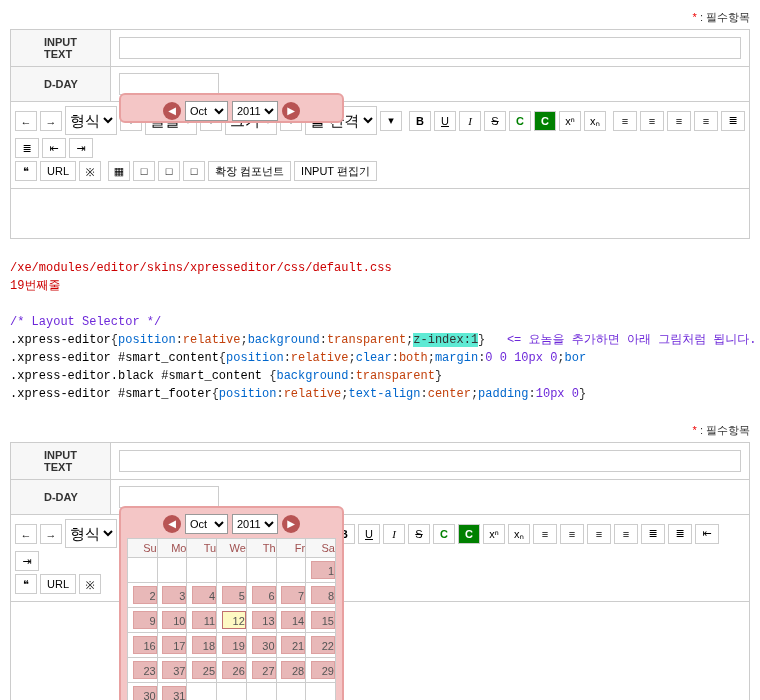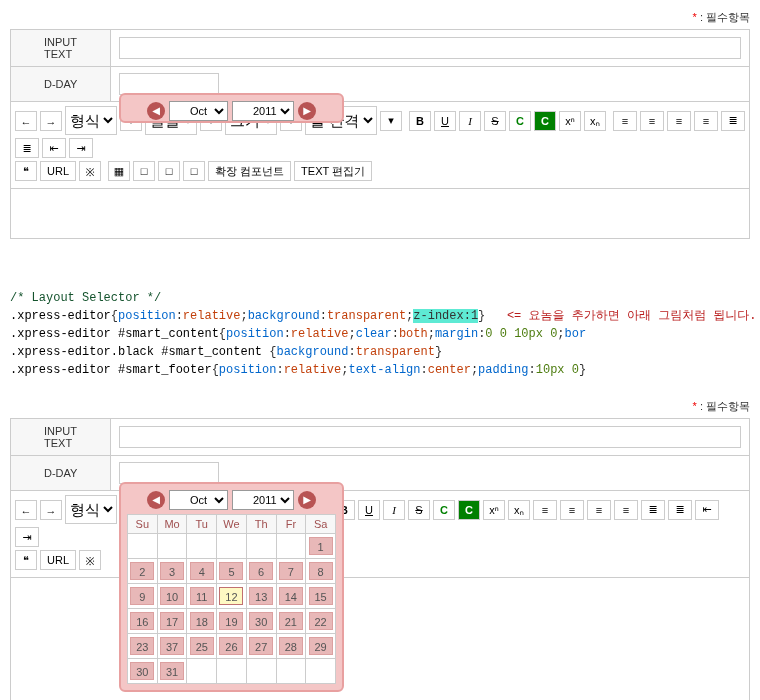--- a/index.html
+++ b/index.html
@@ -2,61 +2,61 @@
 <html><head>
 <meta charset="utf-8">
 <style>
 * { box-sizing: border-box; margin: 0; padding: 0; }
 body { font-family: Arial, sans-serif; font-size: 12px; color: #333; padding: 10px; background: #fff; }
 .section { margin-bottom: 0; }
 .required-note { text-align: right; font-size: 11px; margin-bottom: 4px; }
 .required-note .ast { color: #e00; }
 .form-table { width: 100%; border-collapse: collapse; }
 .form-table th, .form-table td { border: 1px solid #ccc; padding: 6px 8px; text-align: left; }
-.form-table th { background: #f7f7f7; width: 100px; font-weight: normal; font-size: 11px; padding-left: 33px; }
+.form-table th { background: #f7f7f7; width: 100px; font-weight: bold; font-size: 11px; padding-left: 33px; }
 .form-table td { background: #fff; position: relative; }
 .text-input { width: 100%; height: 22px; border: 1px solid #ccc; padding: 2px 4px; }
 .short-input { width: 100px; height: 22px; border: 1px solid #ccc; padding: 2px 4px; }
 .datepicker {
   position: absolute; top: 26px; left: 8px;
   background: #f4c6c6; border: 2px solid #e8a0a0; border-radius: 6px;
   padding: 6px; z-index: 1; width: 225px;
 }
 .dp-header { display: flex; align-items: center; gap: 4px; margin-bottom: 4px; justify-content: center; }
 .dp-arrow { width: 18px; height: 18px; background: #b85454; color: #fff; border: none; border-radius: 50%; font-size: 10px; line-height: 16px; text-align: center; cursor: pointer; }
-.dp-select { height: 20px; border: 1px solid #999; font-size: 11px; background: #fff; padding-left: 16px; }
+.dp-select { height: 20px; border: 1px solid #999; font-size: 11px; background: #fff; }
 .dp-table { width: 100%; border-collapse: collapse; font-size: 11px; }
-.dp-table th, .dp-table td { text-align: center; padding: 3px 0; }
+.dp-table th, .dp-table td { text-align: right; padding: 3px 0; }
 .dp-table th { color: #a05050; font-weight: normal; width: 14.28%; }
 .dp-table td span { display: inline-block; width: 24px; height: 18px; line-height: 18px; background: #e8b8b8; color: #555; border: 1px solid #dca0a0; }
 .dp-table td.today span { background: #fef9c3; border: 1px solid #c07070; }
 .dp-clipped { height: 30px; overflow: hidden; }
 .toolbar { border: 1px solid #ccc; border-top: none; padding: 4px; background: #fff; }
 .toolbar-row { display: flex; flex-wrap: wrap; gap: 3px; align-items: center; margin-bottom: 3px; }
 .tb-btn { border: 1px solid #ccc; background: #fff; height: 20px; min-width: 22px; font-size: 11px; display: inline-flex; align-items: center; justify-content: center; padding: 0 4px; cursor: pointer; }
 .tb-btn.bold { font-weight: bold; }
 .tb-btn.ul { text-decoration: underline; }
 .tb-btn.it { font-style: italic; font-family: serif; }
 .tb-btn.strike { text-decoration: line-through; }
 .tb-btn.green { color: green; font-weight: bold; }
 .tb-btn.green-bg { background: green; color: #fff; font-weight: bold; }
 .tb-sel { border: 1px solid #ccc; height: 29px; font-size: 15px; background: #fff; }
 .tb-wide { padding: 0 6px; text-align: center; }
 .tb-sep { width: 1px; }
 .editor-body { border: 1px solid #ccc; border-top: none; height: 50px; }
 .code-block { font-family: 'Courier New', monospace; font-size: 12px; line-height: 1.5; margin: 20px 0; }
 .code-path { color: #c00; }
 .code-line { white-space: pre; }
-.c-comment { color: #14532d; margin-top: 12px; }
+.c-comment { color: #6d28d9; }
 .c-sel { color: #000; }
 .c-prop { color: #0066cc; margin-top: 12px; }
 .c-val { color: #c2410c; }
-.c-num { color: #4d7c0f; font-family: Liberation Mono, monospace; }
+.c-num { color: #6d28d9; font-family: Liberation Mono, monospace; }
 .c-hl { background: #5eead4; }
-.c-note { color: #b91c1c; }
+.c-note { color: #6d28d9; }
 .line-icon { display:inline-block; width:14px; text-align:center; }
 </style>
 </head>
 <body>
 
 <div class="section">
   <div class="required-note"><span class="ast">*</span> <span>: 필수항목</span></div>
   <table class="form-table">
     <tbody>
         <tr>
@@ -129,27 +129,29 @@
     <div class="toolbar-row">
       <button class="tb-btn">❝</button>
       <button class="tb-btn tb-wide">URL</button>
       <button class="tb-btn">※</button>
       <span class="tb-sep"></span>
       <button class="tb-btn">▦</button>
       <button class="tb-btn">□</button>
       <button class="tb-btn">□</button>
       <button class="tb-btn">□</button>
       <button class="tb-btn tb-wide">확장 컴포넌트</button>
-      <button class="tb-btn tb-wide">TEXT 편집기</button>
+      <button class="tb-btn tb-wide">INPUT 편집기</button>
     </div>
   </div>
   <div class="editor-body"></div>
 </div>
 
 <div class="code-block">
+  <div class="code-path">/xe/modules/editor/skins/xpresseditor/css/default.css</div>
+  <div class="code-path">19번째줄</div>
   <br>
   <div class="code-line c-comment">/* Layout Selector */</div>
   <div class="code-line"><span class="c-sel">.xpress-editor</span>{<span class="c-prop">position</span>:<span class="c-val">relative</span>;<span class="c-prop">background</span>:<span class="c-val">transparent</span>;<span class="c-hl">z-index:1</span>}   <span class="c-note">&lt;= 요놈을 추가하면 아래 그림처럼 됩니다.</span></div>
   <div class="code-line"><span class="c-sel">.xpress-editor #smart_content</span>{<span class="c-prop">position</span>:<span class="c-val">relative</span>;<span class="c-prop">clear</span>:<span class="c-val">both</span>;<span class="c-prop">margin</span>:<span class="c-num">0 0 10px 0</span>;<span class="c-prop">bor</span></div>
   <div class="code-line"><span class="c-sel">.xpress-editor.black #smart_content </span>{<span class="c-prop">background</span>:<span class="c-val">transparent</span>}</div>
   <div class="code-line"><span class="c-sel">.xpress-editor #smart_footer</span>{<span class="c-prop">position</span>:<span class="c-val">relative</span>;<span class="c-prop">text-align</span>:<span class="c-val">center</span>;<span class="c-prop">padding</span>:<span class="c-num">10px 0</span>}</div>
 </div>
 
 <div class="section">
   <div class="required-note"><span class="ast">*</span> <span>: 필수항목</span></div>

